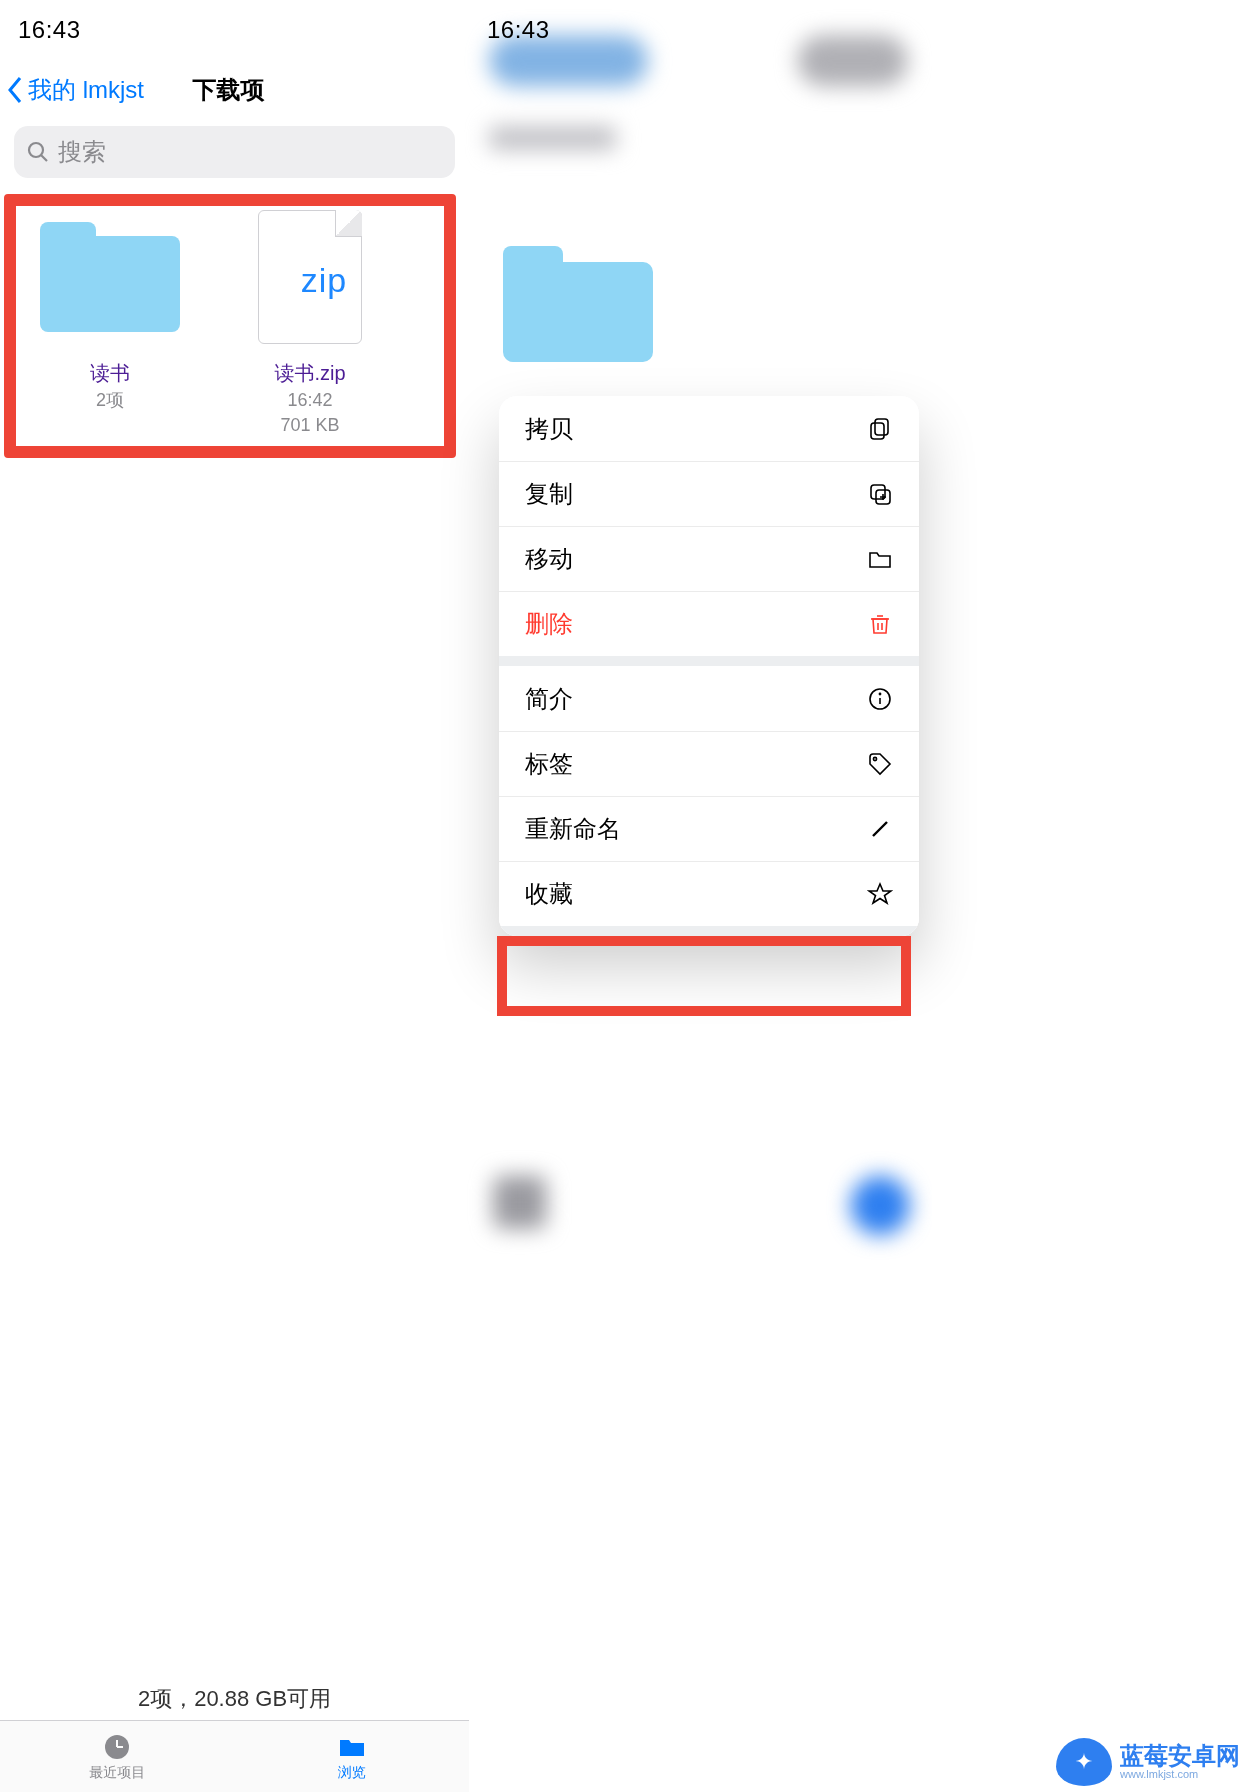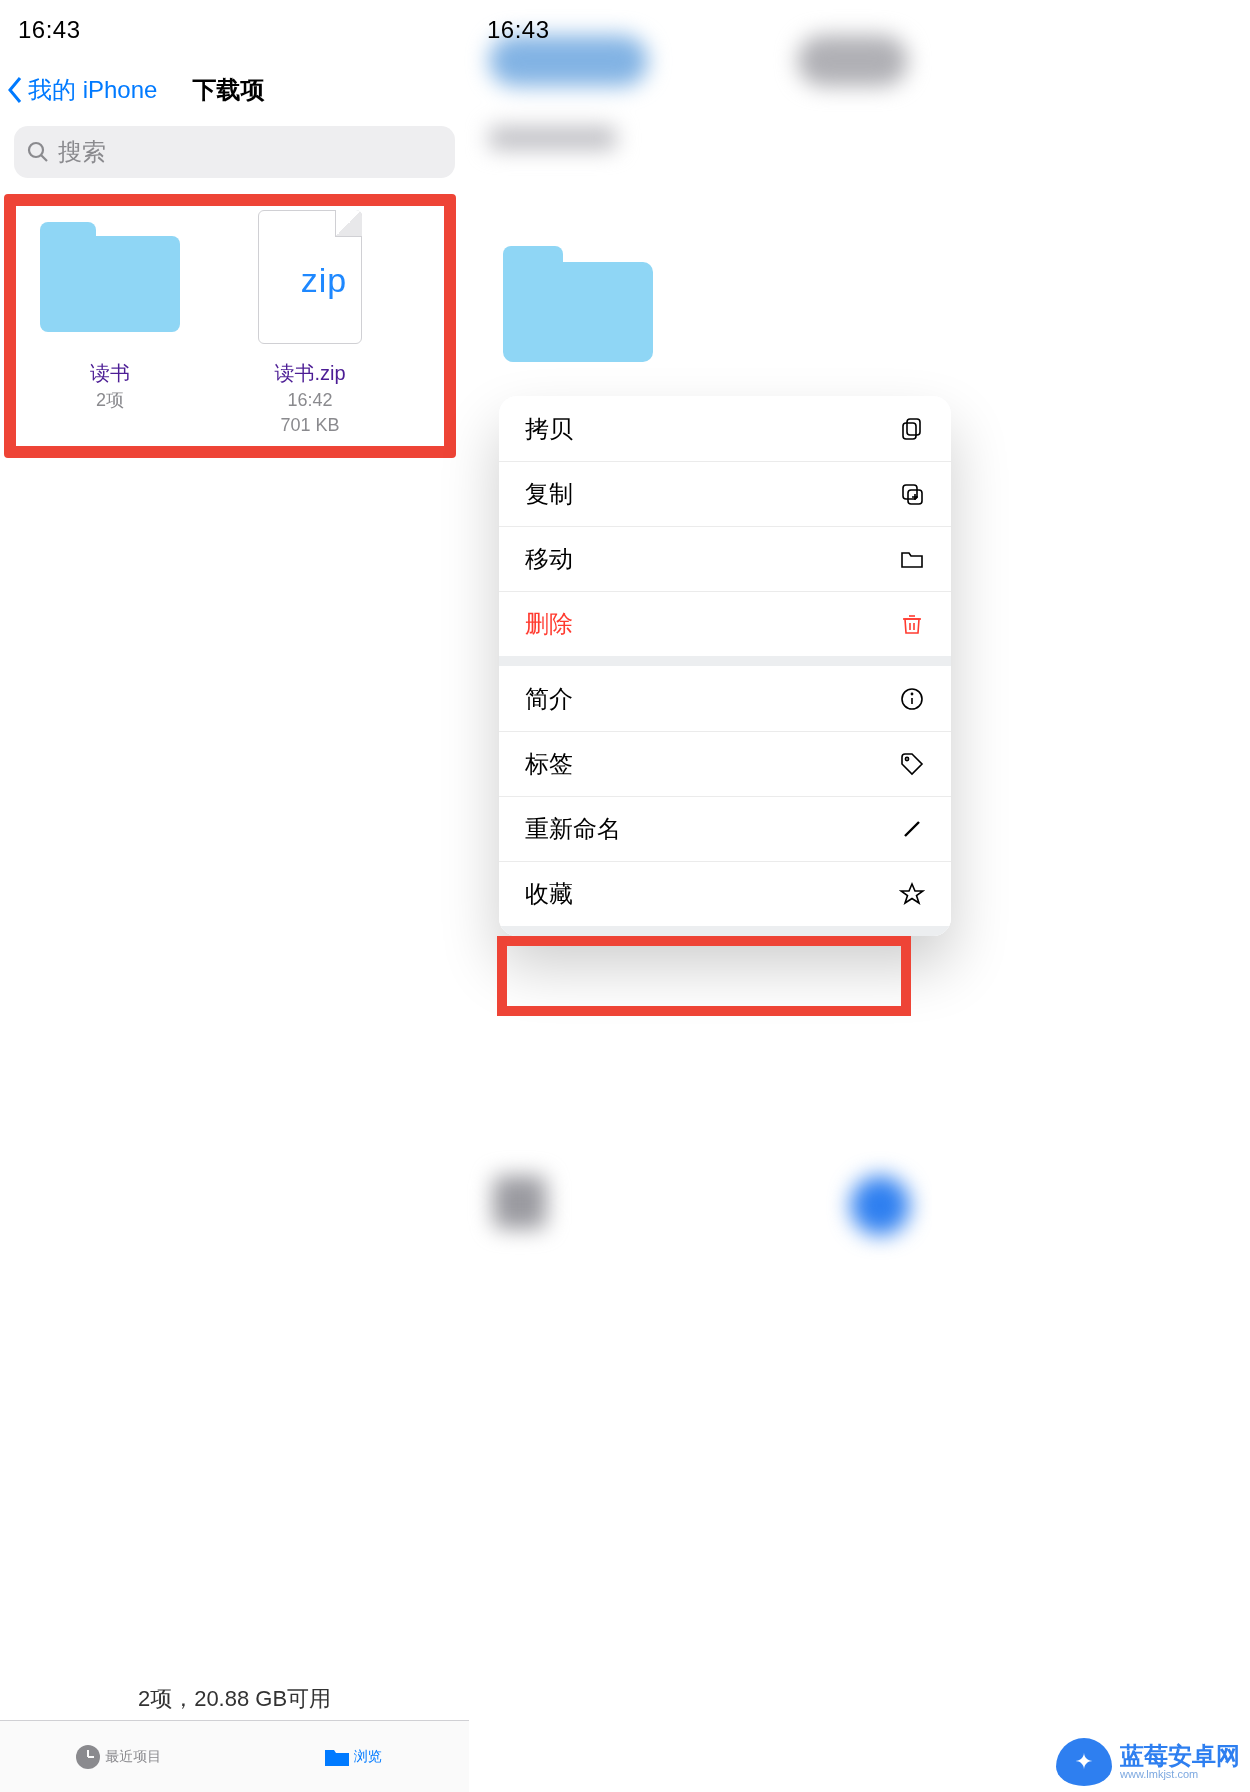--- a/index.html
+++ b/index.html
@@ -45,41 +45,41 @@
   
   .zipfile { width: 104px; height: 134px; background: #fff; border: 1px solid #d0d0d4; border-radius: 6px; position: relative; display: flex; align-items: center; justify-content: center; padding-left: 28px; }
   .zipfile::before { content: ""; position: absolute; right: -1px; top: -1px; width: 26px; height: 26px; background: linear-gradient(135deg, #fff 0 50%, #e8e8ea 50% 100%); border-left: 1px solid #d0d0d4; border-bottom: 1px solid #d0d0d4; border-top-right-radius: 6px; }
   .zipfile .ziptxt { color: #1e88ff; font-size: 34px; font-weight: 400; letter-spacing: 1px; margin-top: 6px; }
 
   
   .storage { position: absolute; left: 0; right: 0; bottom: 78px; text-align: center; font-size: 22px; color: #333; font-weight: 500; }
 
   
   .tabbar { position: absolute; left: 0; right: 0; bottom: 0; height: 72px; border-top: 1px solid #d0d0d4; background: #fafafa; display: flex; }
-  .tabbtn { flex: 1; display: flex; flex-direction: row; align-items: center; justify-content: center; gap: 2px; cursor: pointer; }
+  .tabbtn { flex: 1; display: flex; flex-direction: column; align-items: center; justify-content: center; gap: 2px; cursor: pointer; }
   .tabbtn .lbl { font-size: 14px; }
   .tabbtn.inactive { color: #8a8a8e; }
   .tabbtn.active { color: #007aff; }
   .tabbtn svg { width: 30px; height: 30px; }
 
   
   .right .blurbg { position: absolute; inset: 0; filter: blur(10px); transform: scale(1.06); }
   .right .blurbg .pill1 { position: absolute; top: 84px; left: 32px; width: 150px; height: 48px; background: #82b3e4; border-radius: 24px; }
   .right .blurbg .pill2 { position: absolute; top: 84px; right: 36px; width: 104px; height: 48px; background: #b0b0b5; border-radius: 24px; }
   .right .blurbg .line1 { position: absolute; top: 170px; left: 32px; width: 120px; height: 22px; background: #bfbfc4; border-radius: 6px; }
   .right .blurbg .dot { position: absolute; top: 1160px; right: 34px; width: 56px; height: 56px; border-radius: 28px; background: #2e7ff0; }
   .right .blurbg .sq { position: absolute; top: 1160px; left: 36px; width: 50px; height: 50px; background: #9a9aa0; border-radius: 8px; }
 
   .right .status { position: relative; z-index: 10; }
   .right .status .time { color: #000; }
 
   .right .folder-preview { position: absolute; left: 34px; top: 246px; z-index: 4; }
 
   
-  .menu { position: absolute; left: 30px; top: 396px; width: 452px; z-index: 8; border-radius: 18px; overflow: hidden; background: rgba(250,250,252,0.98); box-shadow: 0 30px 60px rgba(0,0,0,.2); }
+  .menu { position: absolute; left: 30px; top: 396px; width: 420px; z-index: 8; border-radius: 18px; overflow: hidden; background: rgba(250,250,252,0.98); box-shadow: 0 30px 60px rgba(0,0,0,.2); }
   .menu .row { display: flex; align-items: center; justify-content: space-between; padding: 0 26px; height: 65px; font-size: 24px; color: #000; background: #fff; cursor: pointer; }
   .menu .row + .row { border-top: 1px solid rgba(0,0,0,.08); }
   .menu .sep { height: 10px; background: #eceef0; }
   .menu .row.danger { color: #ff3b30; }
   .menu .row svg { width: 26px; height: 26px; stroke: currentColor; stroke-width: 1.6; fill: none; }
   .menu .row.danger svg { stroke: #ff3b30; }
 
   .redbox-right { position: absolute; left: 28px; top: 936px; width: 414px; height: 80px; border: 10px solid #ee4436; z-index: 20; pointer-events: none; }
 
   
@@ -97,21 +97,21 @@
   <div class="screen left">
     <div class="status">
       <span class="time">16:43</span>
     </div>
 
     <div class="nav">
       <div class="back">
         <svg viewBox="0 0 20 30">
             <polyline points="14,3 4,15 14,27"></polyline>
           </svg>
-        <span>我的 iPhone</span>
+        <span>我的 lmkjst</span>
       </div>
       <div class="title">下载项</div>
     </div>
 
     <div class="search">
       <svg viewBox="0 0 24 24">
           <circle cx="10" cy="10" r="7"></circle>
           <line x1="15" y1="15" x2="21" y2="21"></line>
         </svg>
       <span>搜索</span>

